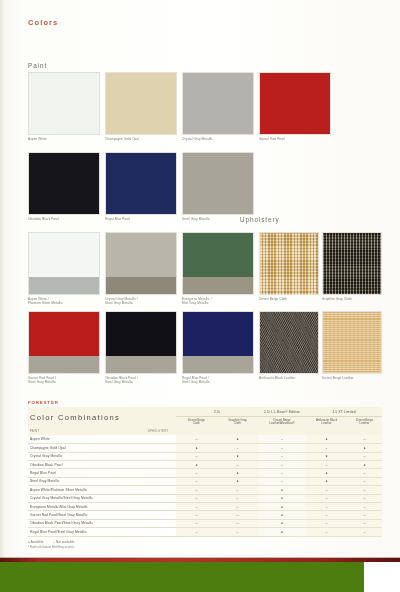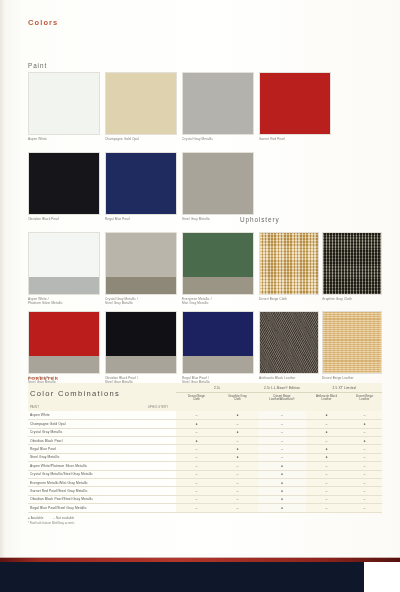--- a/index.html
+++ b/index.html
@@ -5,21 +5,21 @@
   * { box-sizing: border-box; margin: 0; padding: 0; }
   html, body {
     width: 400px; height: 592px;
     background: #ffffff;
     font-family: "Liberation Sans", sans-serif;
     overflow: hidden;
   }
   #page {
     position: relative;
     width: 364px; height: 592px;
-    background: #0f172a;
+    background: #4d7c0f;
   }
   
   .scan-body {
     position: absolute;
     left: 0; top: 0; width: 400px; height: 562px;
     background: linear-gradient(90deg, #f7f6f1 0%, #fdfdfa 6%, #fffffd 55%, #fbfaf6 100%);
   }
   .edge-left {
     position: absolute; left: 0; top: 0; width: 7px; height: 562px;
     background: linear-gradient(90deg,#e8e6de 0%, #f5f4ee 60%, #fbfaf6 100%);
@@ -71,21 +71,21 @@
   .leath-tan {
     background-color: #e5c183;
     background-image:
       repeating-linear-gradient(0deg, rgba(255,255,255,.26) 0 1px, rgba(170,130,65,.20) 1px 2.1px),
       repeating-linear-gradient(90deg, rgba(255,255,255,.10) 0 2px, rgba(165,125,60,.10) 2px 4px);
   }
   .mtl {
     background-image: repeating-linear-gradient(16deg, rgba(255,255,255,.055) 0 1.2px, rgba(0,0,0,.05) 1.2px 2.6px);
   }
   
-  .tbl-wrap { position: absolute; left: 28px; top: 376px; width: 354px; }
+  .tbl-wrap { position: absolute; left: 28px; top: 400px; width: 354px; }
   .forester {
     font-size: 4.4px; font-weight: bold; letter-spacing: .85px;
     color: #c0593c; padding-bottom: 1.5px;
   }
   .rule-top { height: .7px; background: #c9a96e; }
   table { width: 100%; border-collapse: collapse; table-layout: fixed; }
   .hdr-band { background: #f7f4e4; }
   .ct-title {
     font-size: 7.6px; letter-spacing: 1.3px; color: #4f4d47;
     padding: 3px 0 3px 2px; vertical-align: middle;

